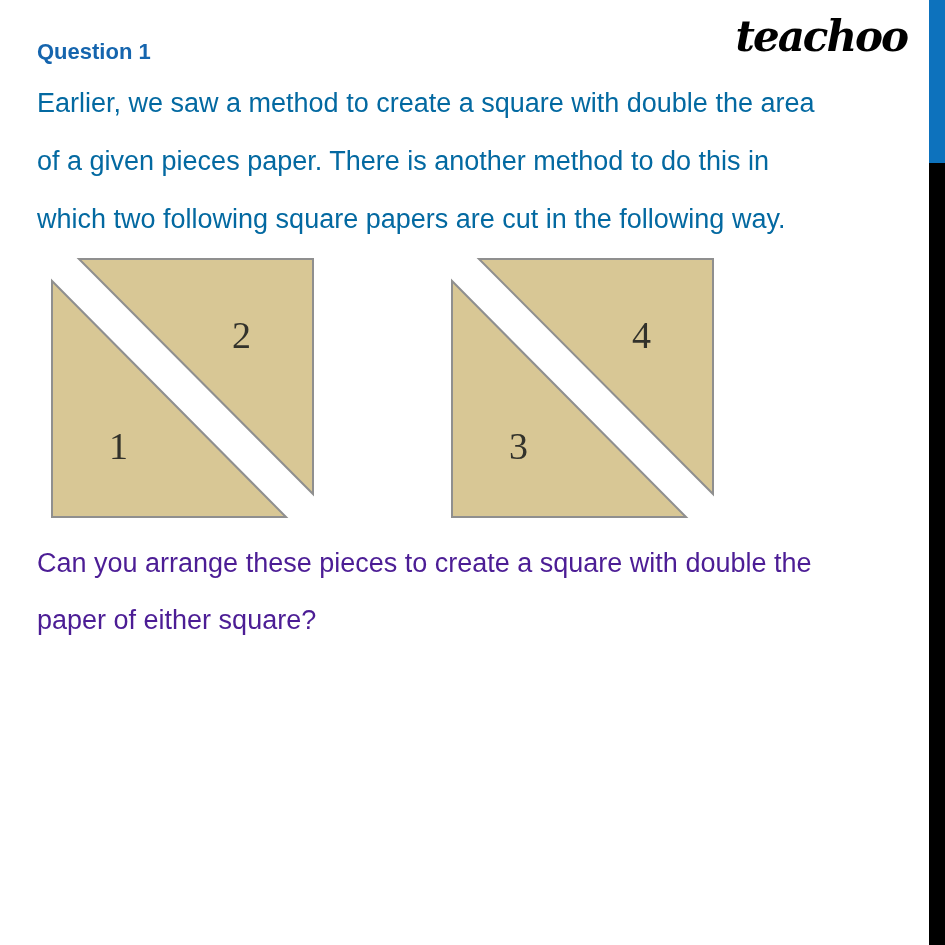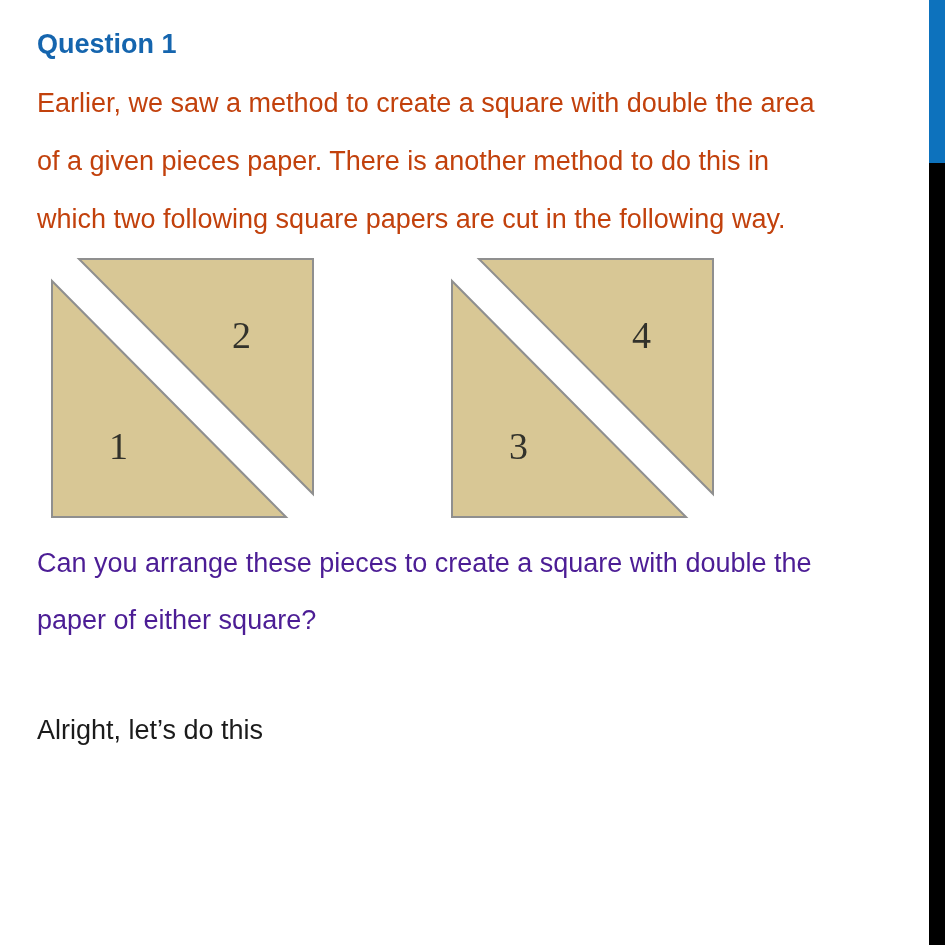--- a/index.html
+++ b/index.html
@@ -9,22 +9,22 @@
     height: 945px;
     background: #ffffff;
     overflow: hidden;
     font-family: "Liberation Sans", sans-serif;
   }
 
   
   .heading {
     position: absolute;
     left: 37px;
-    top: 29px;
-    font-size: 27px;
+    top: 37px;
+    font-size: 22px;
     font-weight: 700;
     color: #1565ae;
     line-height: 30px;
     white-space: nowrap;
   }
   .logo {
     position: absolute;
     top: 14px;
     right: 38px;
     font-family: "DejaVu Serif", serif;
@@ -35,21 +35,21 @@
     color: #000000;
     line-height: 46px;
     white-space: nowrap;
   }
   .intro {
     position: absolute;
     left: 37px;
     top: 74px;
     width: 880px;
     font-size: 27px;
-    color: #c2410c;
+    color: #0369a1;
     line-height: 58px;
     white-space: nowrap;
   }
   .prompt {
     position: absolute;
     left: 37px;
     top: 535px;
     width: 880px;
     font-size: 27px;
     color: #4c1d95;
@@ -91,20 +91,21 @@
     background: #000000;
   }
 </style>
 </head>
 <body>
 
 <div class="slide">
 
   <div class="heading">Question 1</div>
 
+  <div class="logo">teachoo</div>
 
   <div class="intro">
     <div>Earlier, we saw a method to create a square with double the area</div>
     <div>of a given pieces paper. There is another method to do this in</div>
     <div>which two following square papers are cut in the following way.</div>
   </div>
 
   <svg class="figure first" viewBox="0 0 264 262">
     <polygon class="piece" points="1,23 1,259 235,259" fill="#d8c795"></polygon>
     <polygon class="piece" points="28,1 262,1 262,236" fill="#d8c795"></polygon>
@@ -117,18 +118,17 @@
     <polygon class="piece" points="28,1 262,1 262,236" fill="#d8c795"></polygon>
     <text class="fig-label" x="58" y="201">3</text>
     <text class="fig-label" x="181" y="90">4</text>
   </svg>
 
   <div class="prompt">
     <div>Can you arrange these pieces to create a square with double the</div>
     <div>paper of either square?</div>
   </div>
 
-  <div class="answer">Alright, let’s do this</div>
 
   <div class="bar-blue"></div>
   <div class="bar-black"></div>
 
 </div>
 
 </body></html>

